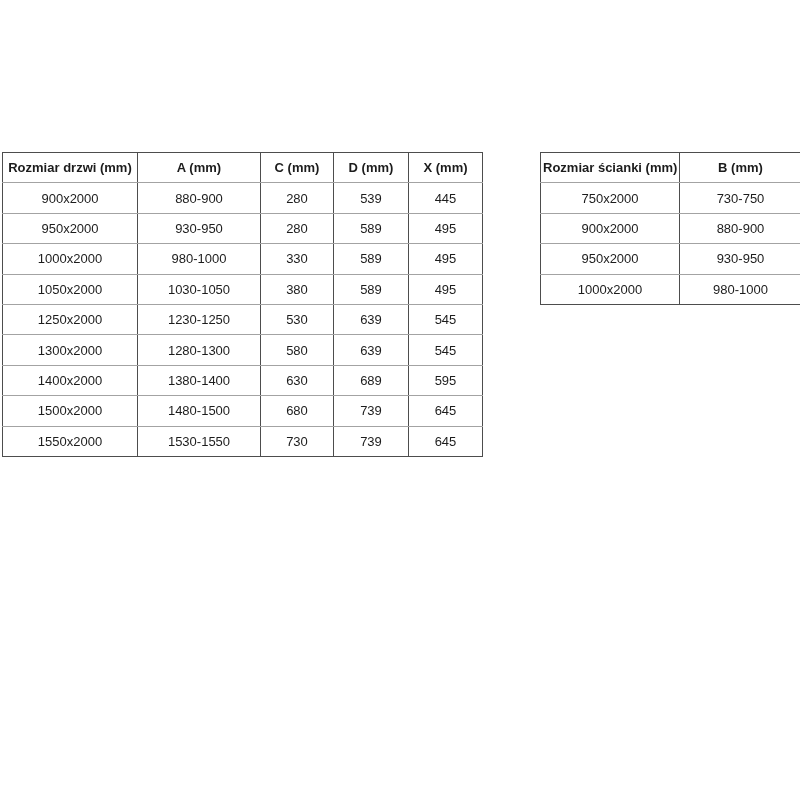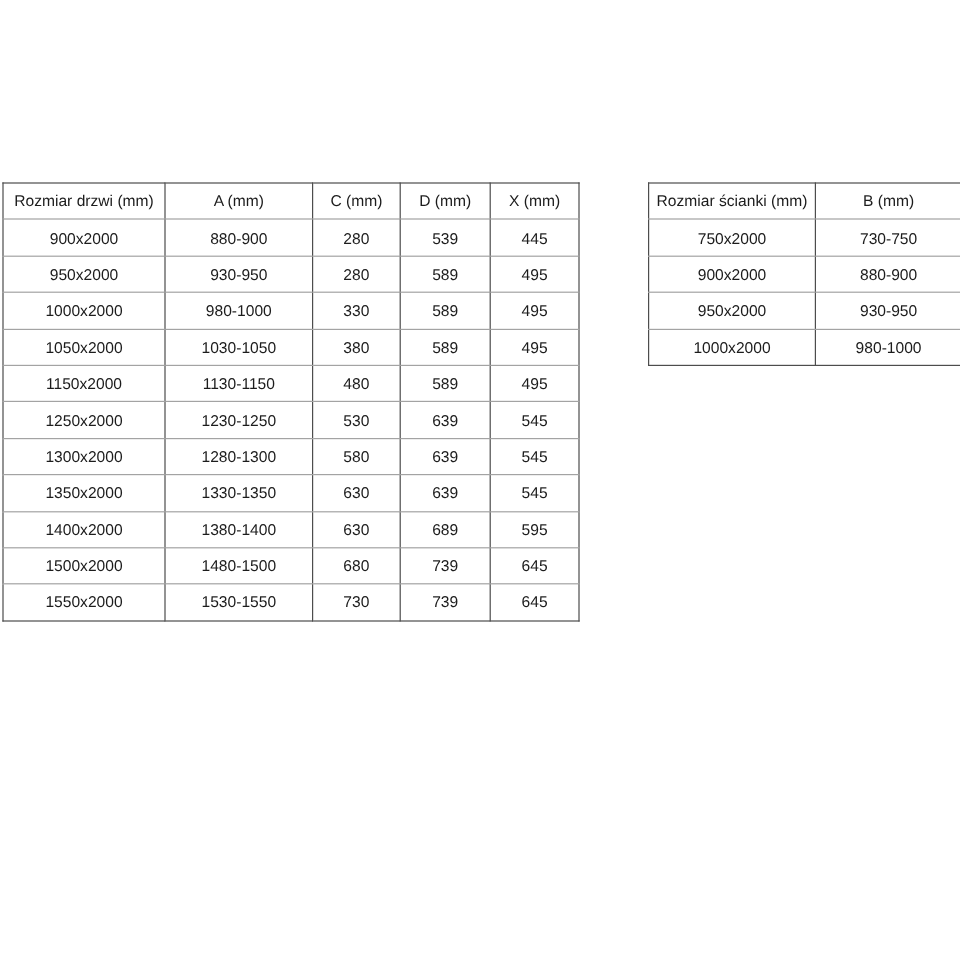--- a/index.html
+++ b/index.html
@@ -35,21 +35,21 @@
     vertical-align: middle;
     white-space: nowrap;
     overflow: hidden;
     
     border-top: 1px solid #a3a3a3;
     border-bottom: 1px solid #a3a3a3;
     border-left: 1px solid #4d4d4d;
     border-right: 1px solid #4d4d4d;
   }
   table.spec-table th {
-    font-weight: normal;
+    font-weight: bold;
     border-top-color: #4d4d4d;
   }
   table.spec-table tbody tr:last-child td {
     border-bottom-color: #4d4d4d;
   }
   #door-table {
     left: 2px;
     top: 152px;
     width: 480px;
   }
@@ -111,44 +111,30 @@
           <td>495</td>
         </tr>
         <tr>
           <td>1050x2000</td>
           <td>1030-1050</td>
           <td>380</td>
           <td>589</td>
           <td>495</td>
         </tr>
         <tr>
-          <td>1150x2000</td>
-          <td>1130-1150</td>
-          <td>480</td>
-          <td>589</td>
-          <td>495</td>
-        </tr>
-        <tr>
           <td>1250x2000</td>
           <td>1230-1250</td>
           <td>530</td>
           <td>639</td>
           <td>545</td>
         </tr>
         <tr>
           <td>1300x2000</td>
           <td>1280-1300</td>
           <td>580</td>
-          <td>639</td>
-          <td>545</td>
-        </tr>
-        <tr>
-          <td>1350x2000</td>
-          <td>1330-1350</td>
-          <td>630</td>
           <td>639</td>
           <td>545</td>
         </tr>
         <tr>
           <td>1400x2000</td>
           <td>1380-1400</td>
           <td>630</td>
           <td>689</td>
           <td>595</td>
         </tr>

